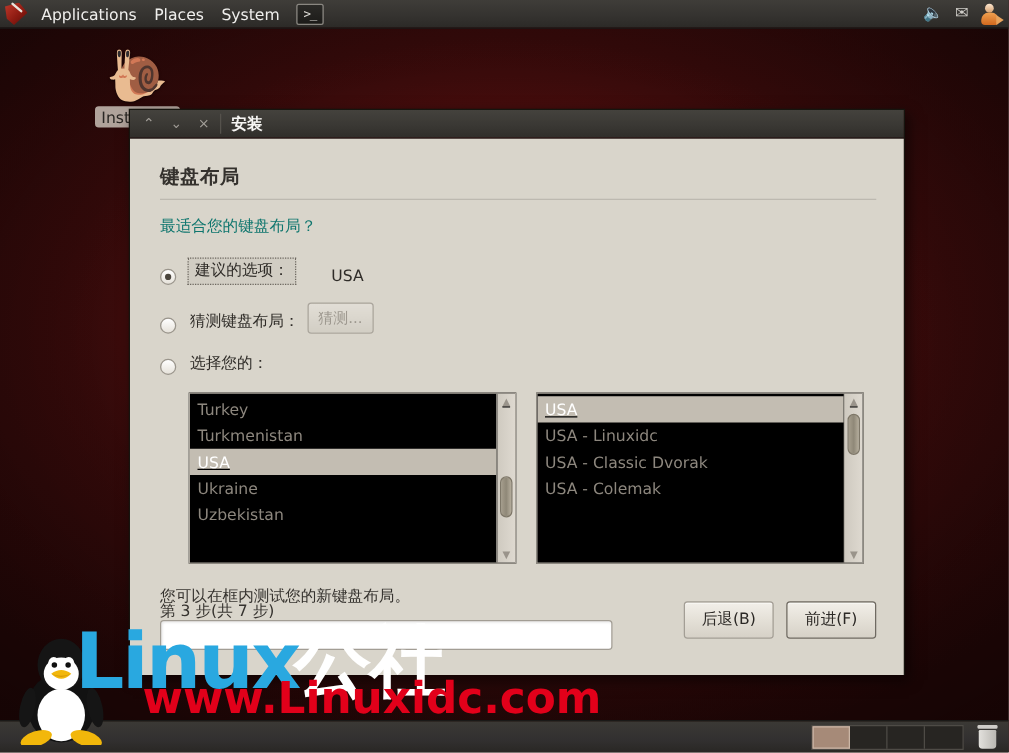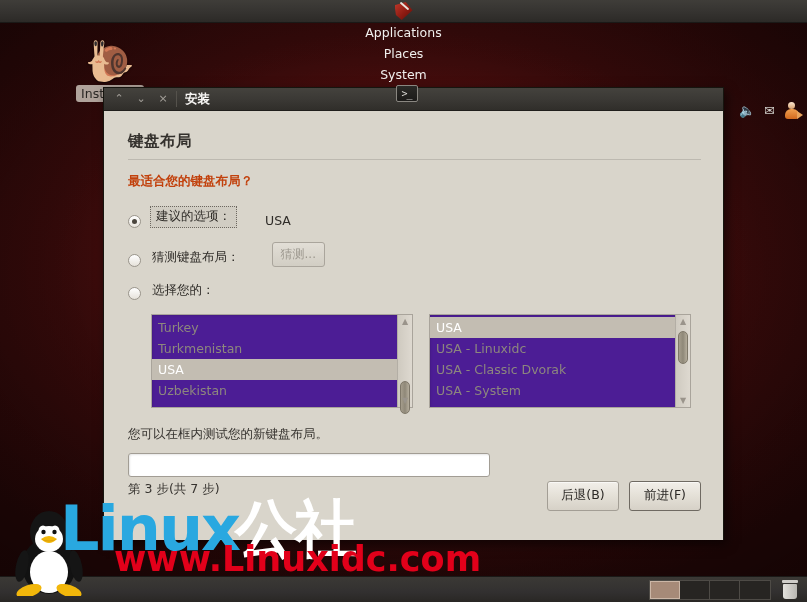--- a/index.html
+++ b/index.html
@@ -28,21 +28,20 @@
   
   #top-panel {
     position: absolute; left: 0; top: 0;
     width: 807px; height: 23px;
     background: linear-gradient(to bottom, #3f3d39 0%, #353330 55%, #2c2a27 100%);
     border-bottom: 1px solid #1a1917;
     display: flex; align-items: center;
     color: #e8e8e6;
     font-size: 12.5px;
     z-index: 40;
-    flex-direction: column;
   }
   .panel-menu {
     padding: 2px 7px;
     line-height: 17px;
     color: #f0efed;
     white-space: nowrap;
   }
   #distro-logo {
     width: 24px; height: 22px;
     margin-left: 1px; margin-right: 1px;
@@ -180,23 +179,22 @@
     padding-bottom: 7px;
     letter-spacing: 0.5px;
   }
   #heading-rule {
     height: 1px;
     background: #bdb9b0;
     margin-bottom: 13px;
   }
   #page-question {
     font-size: 12.5px;
-    color: #c2410c;
+    color: #0f766e;
     margin-bottom: 16px;
-    font-weight: bold;
   }
 
   .radio-row {
     display: flex; align-items: flex-end;
     margin-bottom: 14px;
     font-size: 12.5px;
     color: #2f2c28;
   }
   .radio {
     width: 13px; height: 13px;
@@ -220,43 +218,44 @@
     background: rgba(0,0,0,0.035);
   }
   .radio-value {
     margin-left: 28px;
     font-size: 12.5px;
     color: #2f2c28;
   }
   .plain-label { padding: 1px 2px; }
 
   #guess-button {
-    margin-left: 30px;
+    margin-left: 4px;
     min-width: 50px;
     padding: 3px 8px;
     font-size: 12px;
     color: #9d988f;
     background: linear-gradient(to bottom,#e2ded6,#d2cec4);
     border: 1px solid #aaa59c;
     border-radius: 3px;
   }
 
   
   #lists-row {
     display: flex;
     gap: 16px;
     margin-top: 2px;
     margin-left: 23px;
   }
   .list-wrap {
     display: flex;
     border: 1px solid #a9a49b;
-    background: #4c1d95;
-    height: 94px;
+    background: #000000;
+    height: 137px;
     box-shadow: inset 1px 1px 2px rgba(0,0,0,0.10);
+    text-decoration: underline;
   }
   .list-box {
     width: 245px;
     overflow: hidden;
     padding: 2px 0 0 0;
   }
   .list-item {
     font-size: 12.5px;
     color: #8d877e;
     line-height: 21px;
@@ -461,37 +460,38 @@
           <div class="plain-label">选择您的：</div>
         </div>
 
         
         <div id="lists-row">
           <div class="list-wrap">
             <div class="list-box">
               <div class="list-item">Turkey</div>
               <div class="list-item">Turkmenistan</div>
               <div class="list-item selected">USA</div>
+              <div class="list-item">Ukraine</div>
               <div class="list-item">Uzbekistan</div>
             </div>
             <div class="scrollbar">
               <div class="sb-arrow">▲</div>
               <div class="sb-track">
                 <div class="sb-thumb" style="top:52px;height:33px;"></div>
               </div>
               <div class="sb-arrow" style="position:absolute;left:0;right:0;bottom:0;">▼</div>
             </div>
           </div>
 
           <div class="list-wrap">
             <div class="list-box">
               <div class="list-item selected">USA</div>
               <div class="list-item">USA - Linuxidc</div>
               <div class="list-item">USA - Classic Dvorak</div>
-              <div class="list-item">USA - System</div>
+              <div class="list-item">USA - Colemak</div>
             </div>
             <div class="scrollbar">
               <div class="sb-arrow">▲</div>
               <div class="sb-track">
                 <div class="sb-thumb" style="top:2px;height:33px;"></div>
               </div>
               <div class="sb-arrow" style="position:absolute;left:0;right:0;bottom:0;">▼</div>
             </div>
           </div>
         </div>

